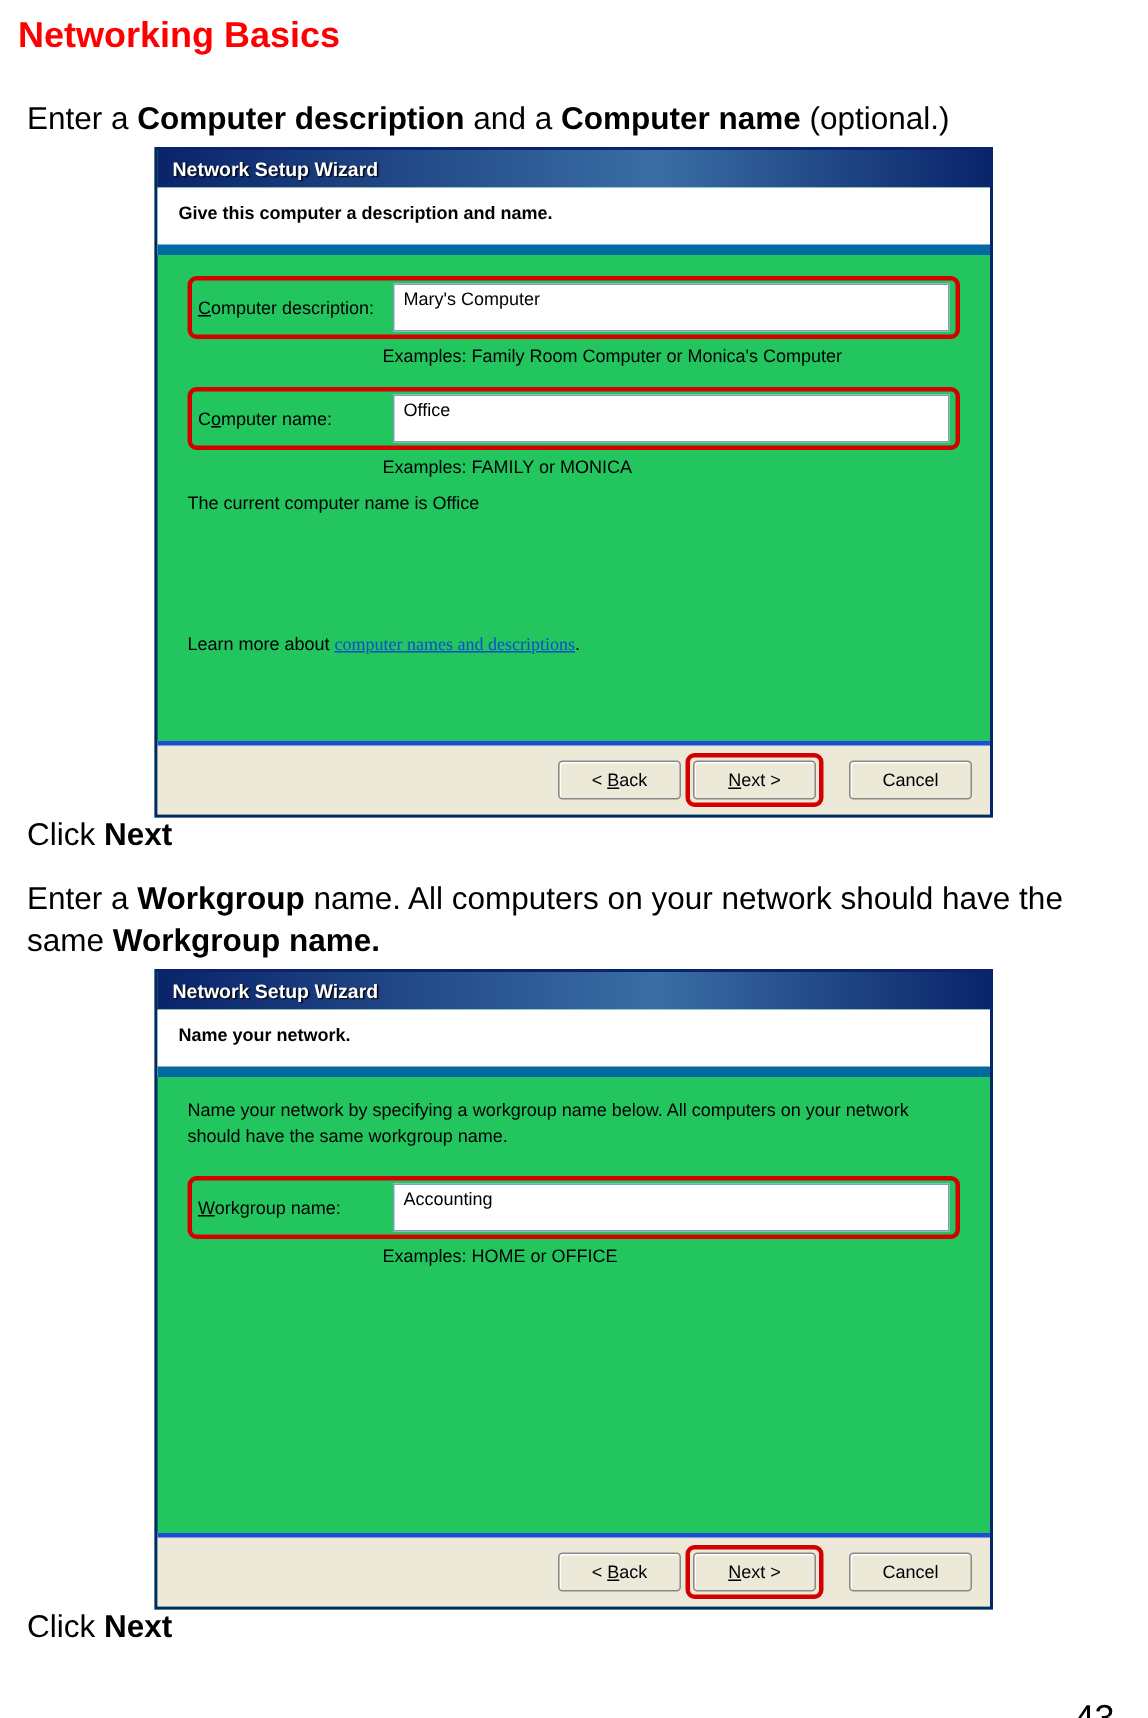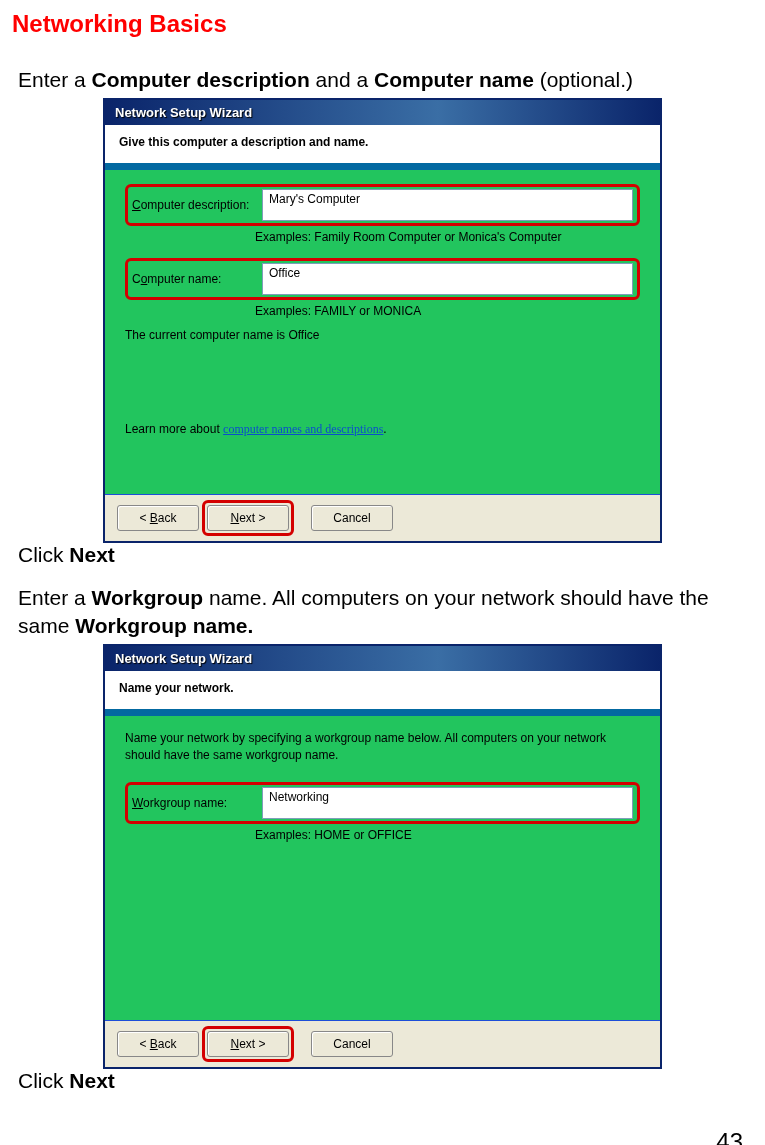--- a/index.html
+++ b/index.html
@@ -99,25 +99,25 @@
   .current {
     font-size: 12px;
     margin-top: -4px;
   }
   .learn {
     font-size: 12px;
     margin-top: 80px;
   }
   .link { color: #0b4fcc; text-decoration: underline; cursor: pointer; font-family: Liberation Serif, serif; }
   .footer {
-    border-top: 1px solid #1d4ed8;
+    border-top: 3px solid #1d4ed8;
     background: #ece9d8;
     padding: 10px 12px;
     display: flex;
-    justify-content: flex-start;
+    justify-content: flex-end;
     gap: 8px;
   }
   .btn {
     width: 80px;
     height: 24px;
     background: #ece9d8;
     border: 1px solid #888;
     border-radius: 3px;
     font-size: 12px;
     display: flex;
@@ -208,21 +208,21 @@
 
 <div class="wizard-wrap">
   <div class="wizard">
     <div class="titlebar">Network Setup Wizard</div>
     <div class="header">Name your network.</div>
     <div class="body h2">
       <div class="intro">Name your network by specifying a workgroup name below. All computers on your network should have the same workgroup name.</div>
       <div class="redbox">
         <div class="field-row">
           <div class="label"><u>W</u><span>orkgroup name:</span></div>
-          <div class="input">Networking</div>
+          <div class="input">Accounting</div>
         </div>
       </div>
       <div class="hint" style="margin-bottom:0;">Examples: HOME or OFFICE</div>
     </div>
     <div class="footer">
       <div class="btn-wrap">
         <div class="btn">
             <span>&lt; <u>B</u>ack</span>
           </div>
       </div>

